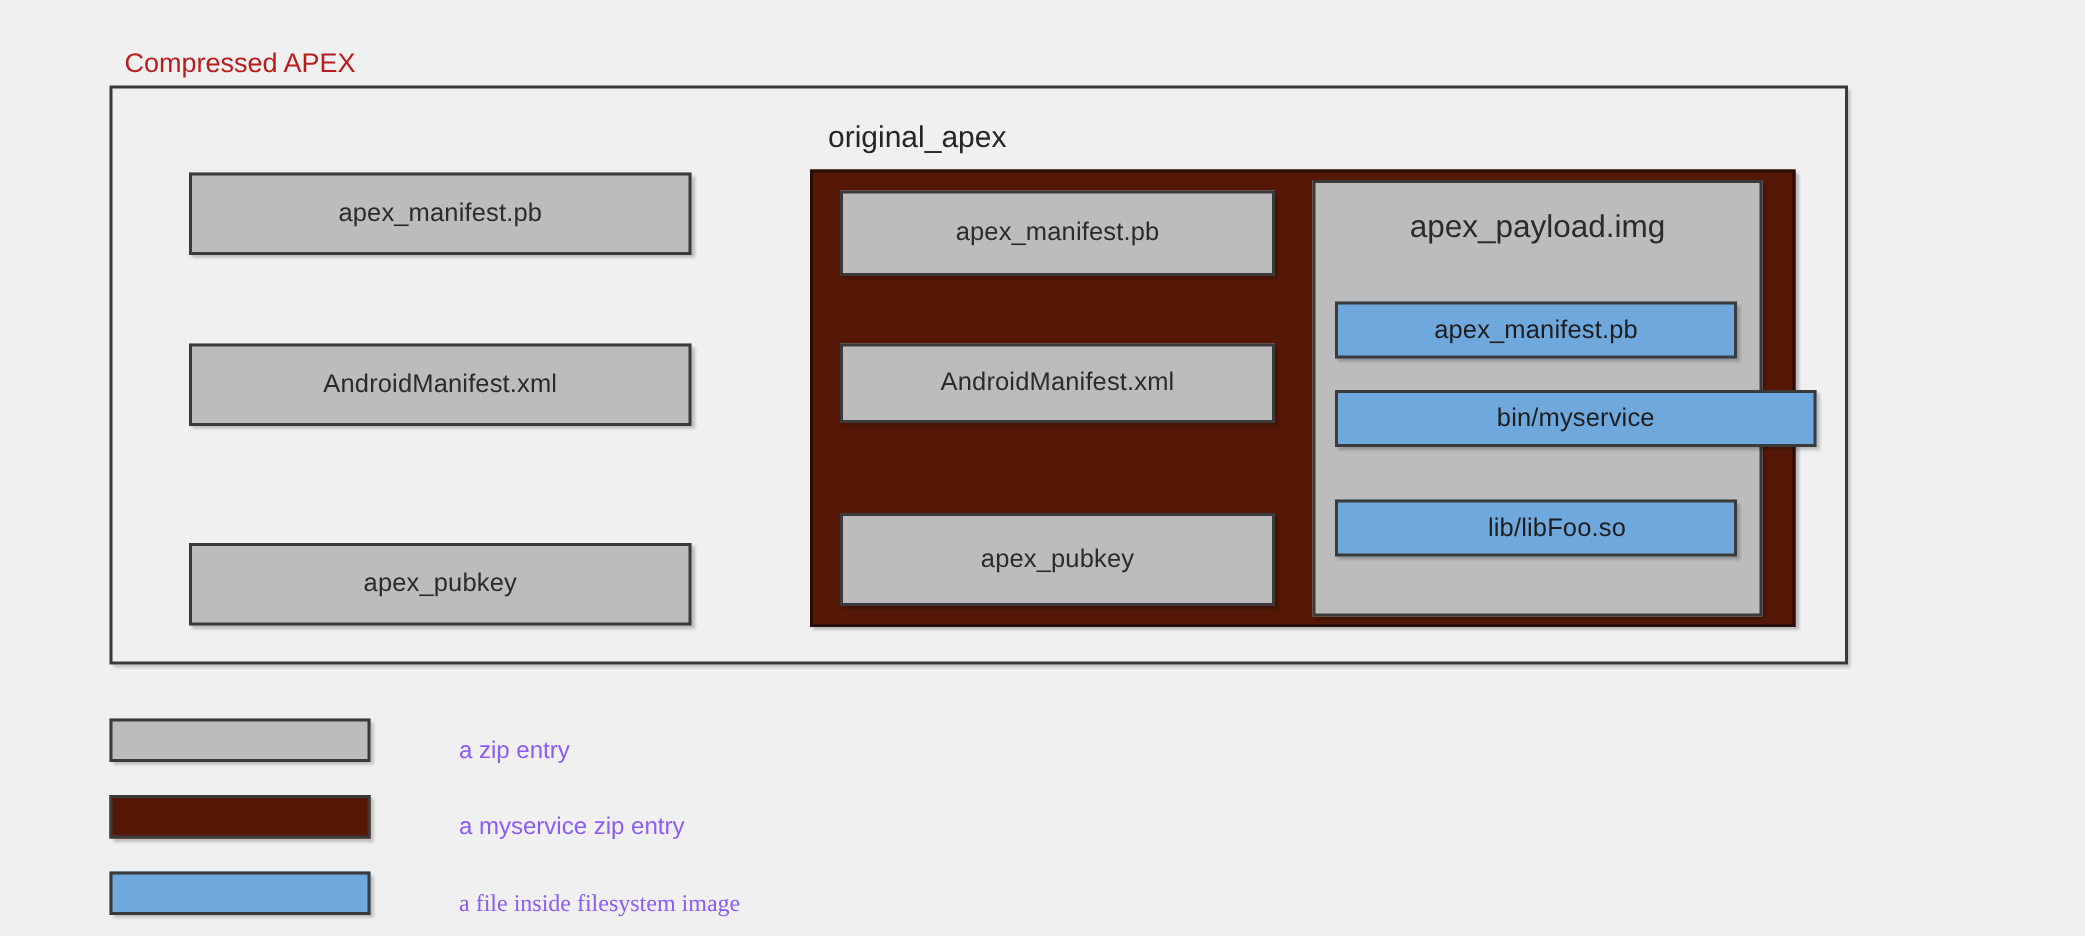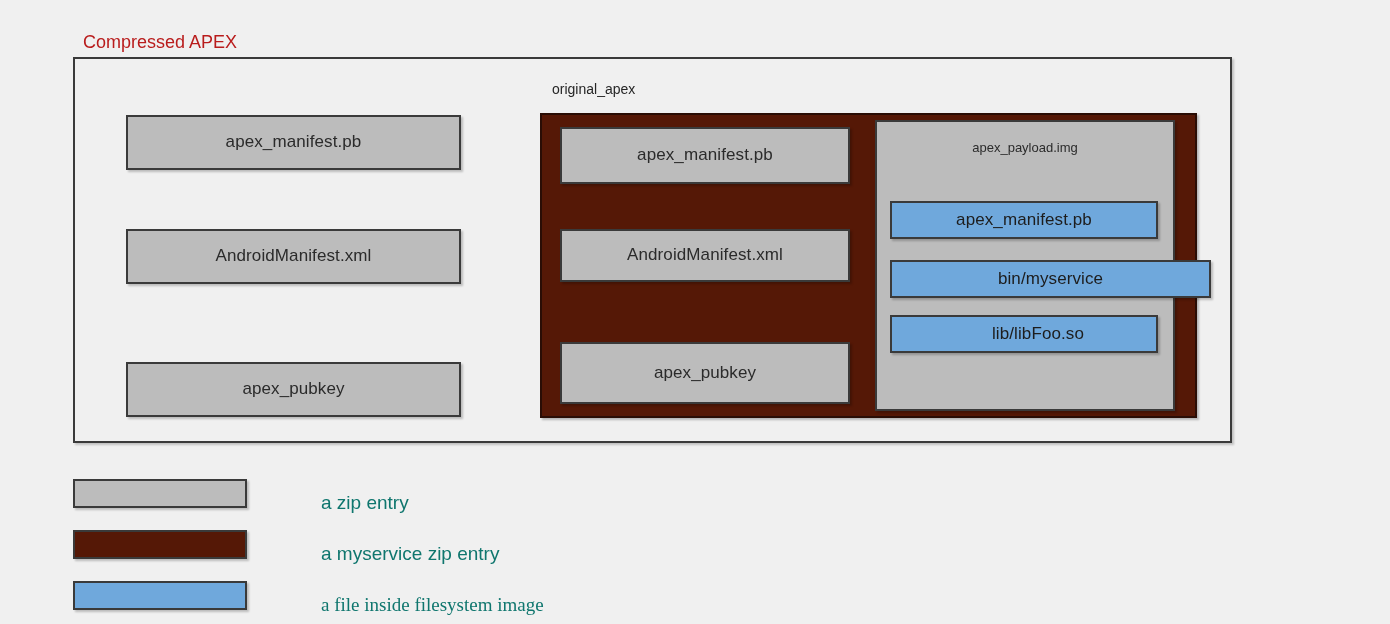--- a/index.html
+++ b/index.html
@@ -59,21 +59,21 @@
   
   #left-col-manifest { left: 126px; top: 115px;  width: 335px; height: 55px; }
   #left-col-android  { left: 126px; top: 229px;  width: 335px; height: 55px; }
   #left-col-pubkey   { left: 126px; top: 362px;  width: 335px; height: 55px; }
 
   
   #original-apex-label {
     position: absolute;
     left: 552px;
     top: 81px;
-    font-size: 14px;
+    font-size: 20px;
     color: #262626;
     white-space: nowrap;
   }
   #original-apex-box {
     position: absolute;
     left: 540px;
     top: 113px;
     width: 657px;
     height: 305px;
     box-sizing: border-box;
@@ -98,45 +98,45 @@
     border: 2px solid #3a3a3a;
     background: #bcbcbc;
     box-shadow: 2px 2px 2px rgba(0,0,0,0.22);
   }
   #payload-img-title {
     position: absolute;
     left: 875px;
     top: 140px;
     width: 300px;
     text-align: center;
-    font-size: 13px;
+    font-size: 21px;
     color: #2b2b2b;
   }
 
   #fs-manifest   { left: 890px; top: 201px; width: 268px; height: 38px; }
   #fs-myservice  { left: 890px; top: 260px; width: 321px; height: 38px; }
-  #fs-libfoo     { left: 890px; top: 315px; width: 268px; height: 38px; padding-left: 28px; }
+  #fs-libfoo     { left: 890px; top: 333px; width: 268px; height: 38px; padding-left: 28px; }
 
   
   #legend { position: absolute; left: 0; top: 0; width: 100%; height: 100%; pointer-events: none; }
   .legend-row { position: absolute; pointer-events: auto; }
   .legend-swatch {
     position: absolute;
     left: 73px;
     width: 174px;
     height: 29px;
     box-sizing: border-box;
     border: 2px solid #3a3a3a;
     box-shadow: 2px 2px 2px rgba(0,0,0,0.22);
   }
   .legend-label {
     position: absolute;
-    left: 321px;
-    font-size: 19px;
-    color: #0f766e;
+    left: 306px;
+    font-size: 16px;
+    color: #8b5cf6;
     white-space: nowrap;
   }
   .legend-row-0 .legend-swatch { top: 479px; }
   .legend-row-0 .legend-label  { top: 492px; }
   .legend-row-1 .legend-swatch { top: 530px; }
   .legend-row-1 .legend-label  { top: 543px; }
   .legend-row-2 .legend-swatch { top: 581px; }
   .legend-row-2 .legend-label  { top: 594px; font-family: Liberation Serif, serif; }
 </style>
 </head>

